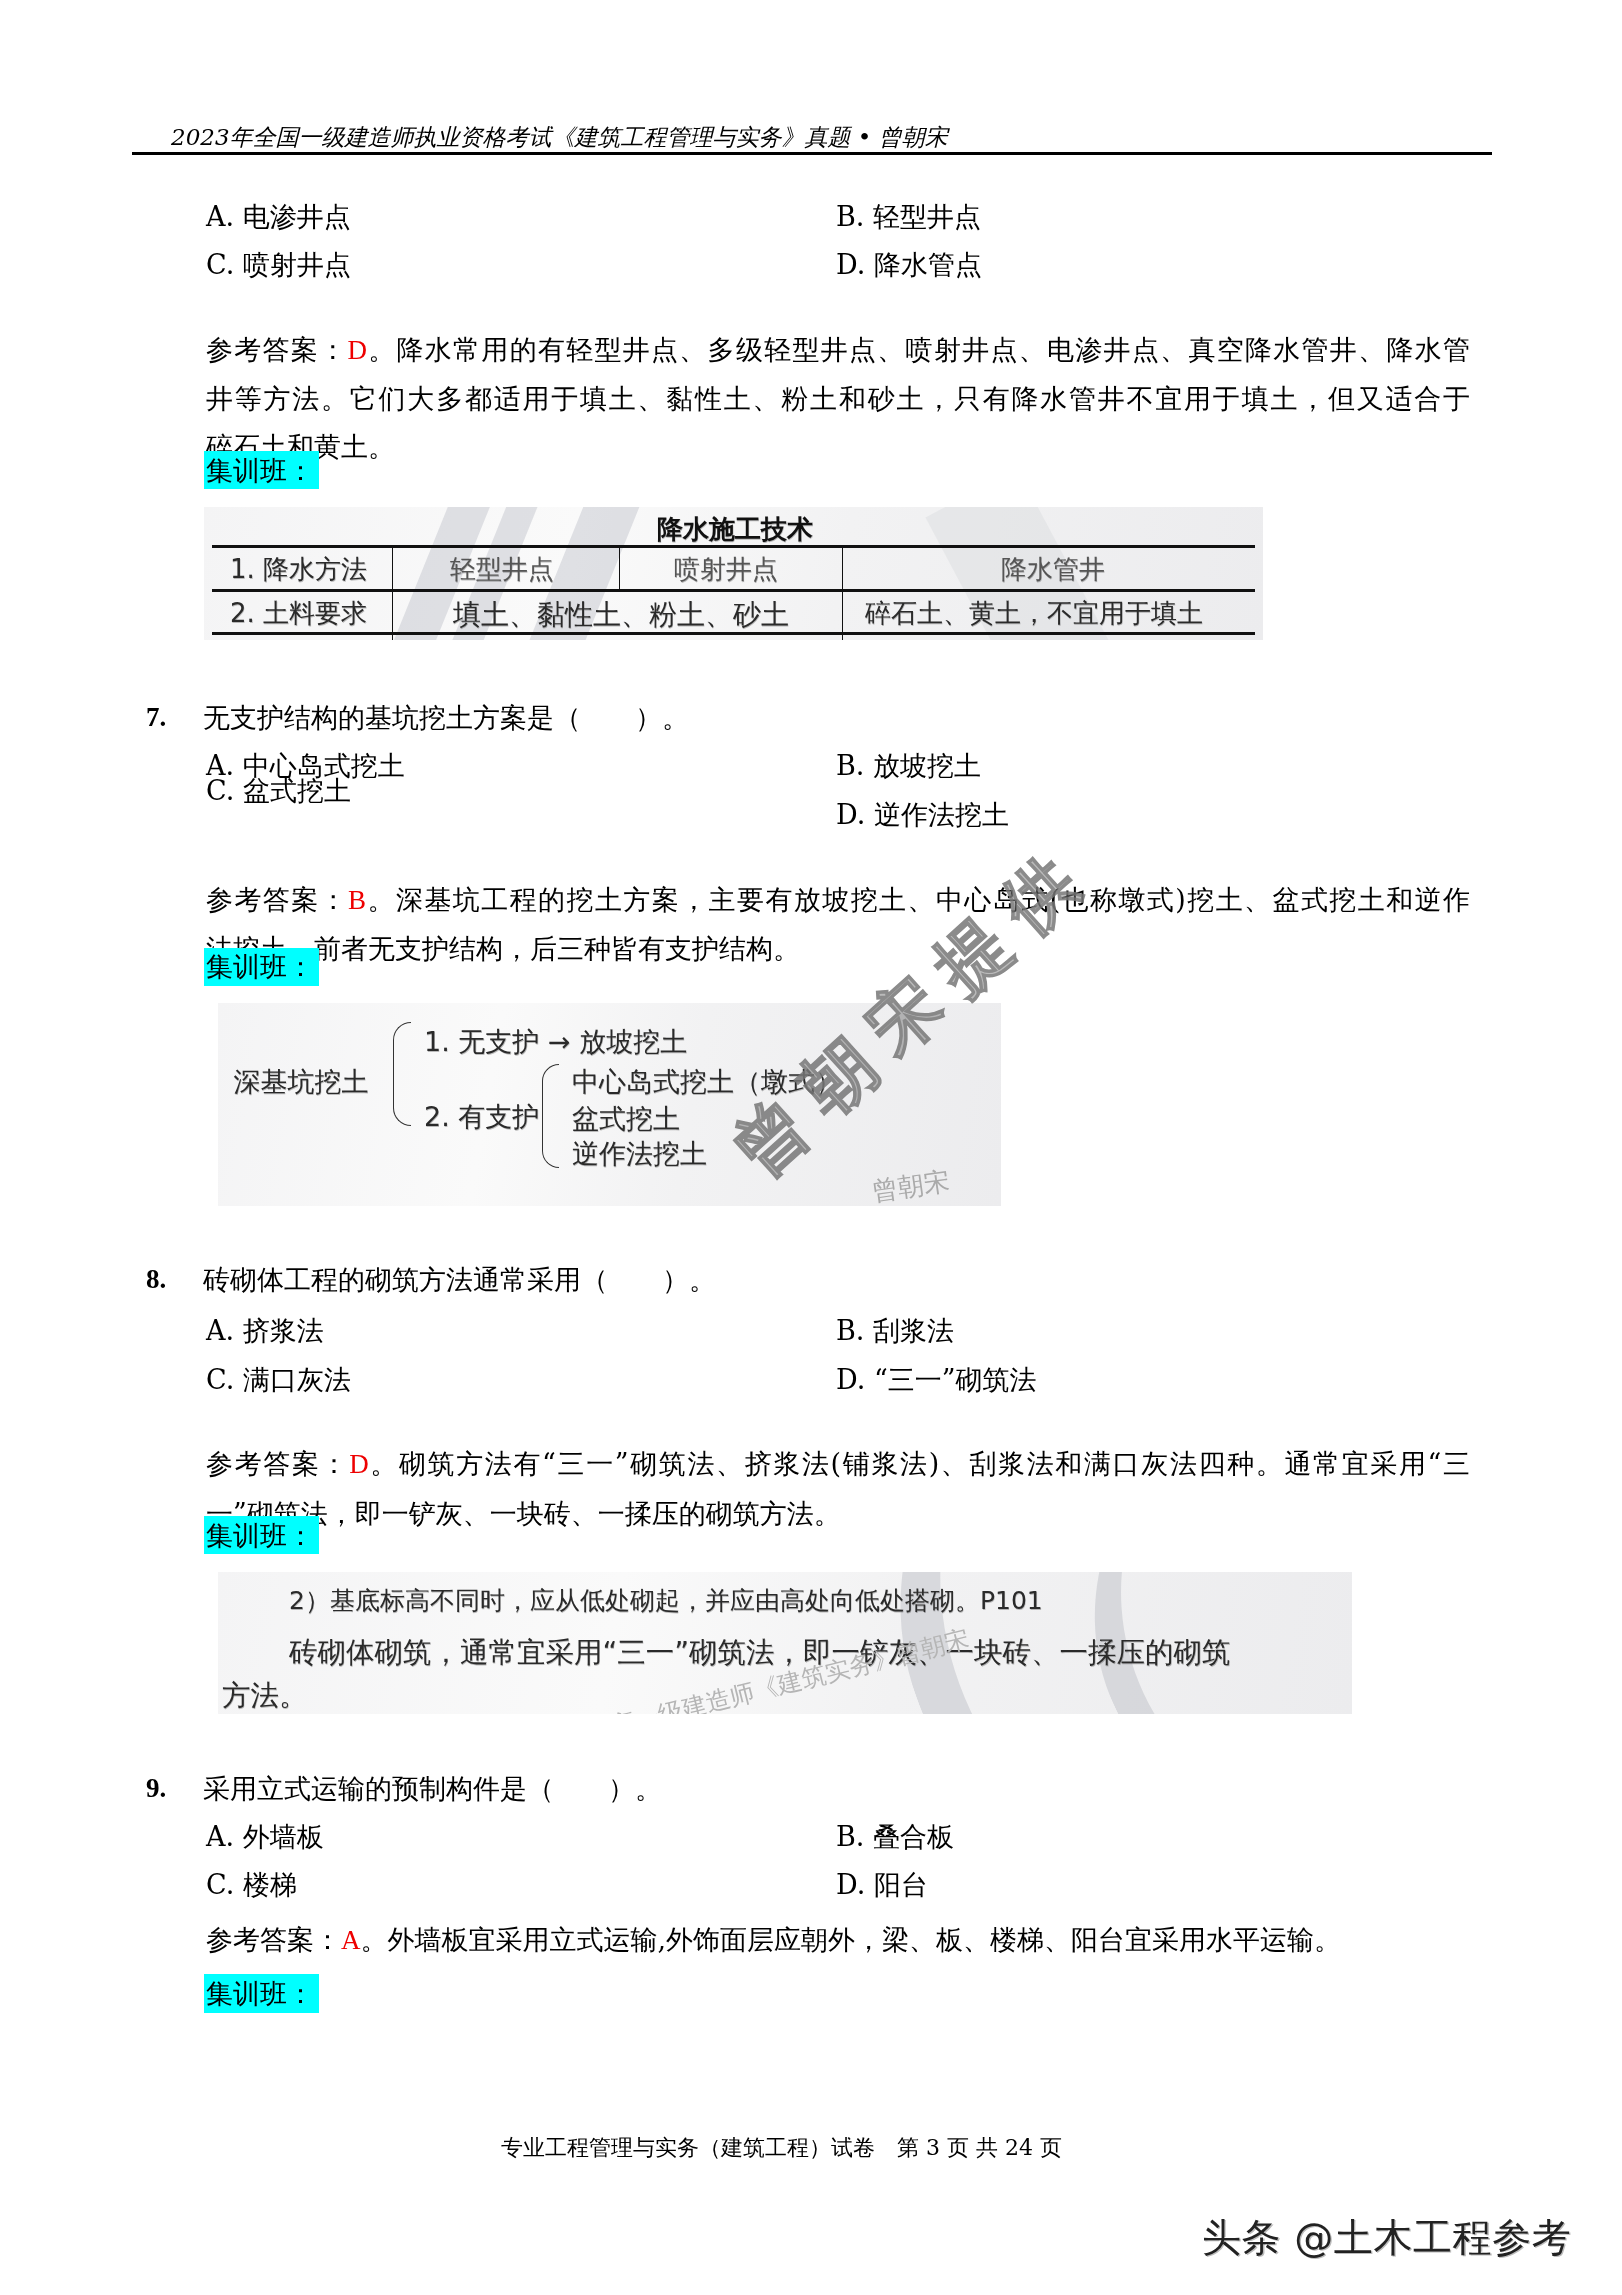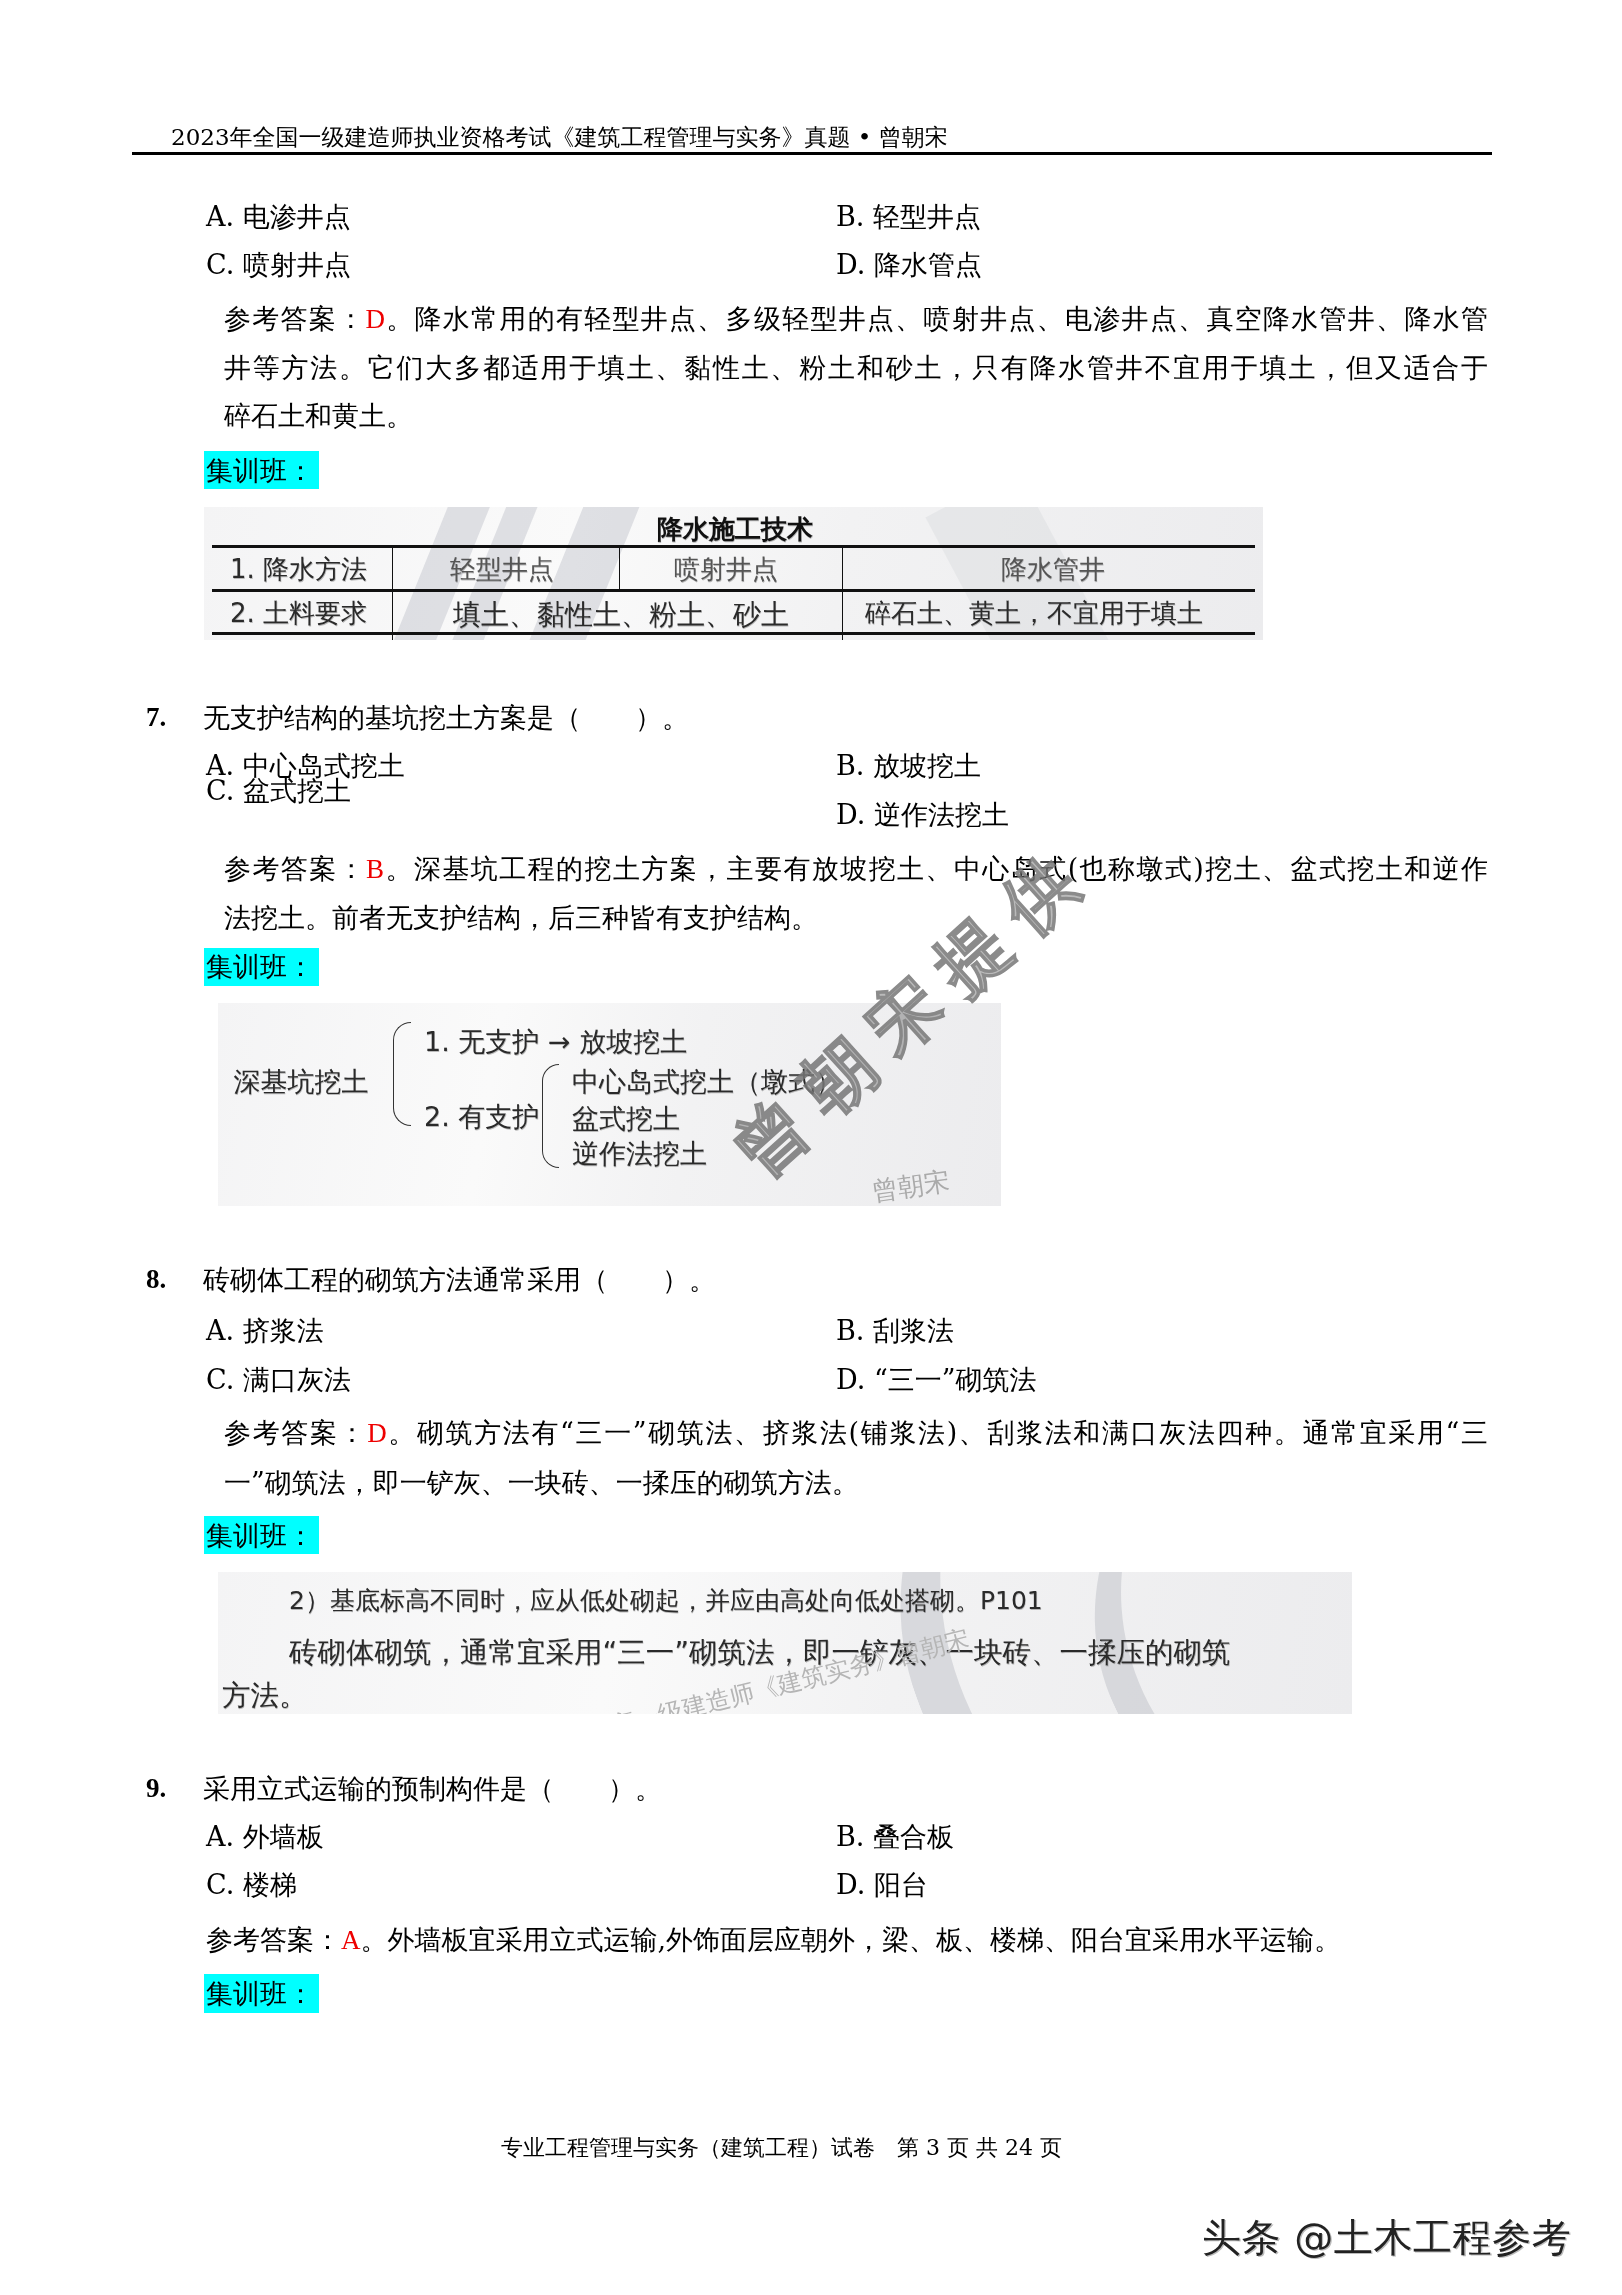--- a/index.html
+++ b/index.html
@@ -1,23 +1,23 @@
 <!DOCTYPE html>
 <html style="font-size:10.4px"><head>
 <meta charset="utf-8">
 <style>
   html, body { margin: 0; padding: 0; background: #ffffff; }
   body { width: 1623px; height: 2295px; position: relative; overflow: hidden;
          font-family: "DejaVu Serif", "Liberation Serif", serif; color: #000; }
   .abs { position: absolute; white-space: nowrap; }
-  .header { left: 171px; top: 124px; font-size: 23px; line-height: 26px; }
+  .header { left: 171px; top: 124px; font-size: 23px; line-height: 26px; font-style: italic; }
   .rule { left: 132px; width: 1360px; top: 152px; height: 2.6px; background: #000; }
   .t { font-size: 27px; line-height: 31px; }
   .qnum { font-family: "Liberation Serif", serif; font-weight: bold; font-size: 27px; line-height: 31px; }
-  .ans-line { left: 224px; width: 1264px; font-size: 27px; line-height: 31px; text-align: justify; text-align-last: justify; }
+  .ans-line { left: 206px; width: 1264px; font-size: 27px; line-height: 31px; text-align: justify; text-align-last: justify; margin-top: 31px; }
   .ans-line.last { text-align-last: left; }
   .red { color: #ee0000; font-family: "Liberation Serif", serif; }
   .img-box { position: absolute; overflow: hidden;
              background: linear-gradient(100deg, #f4f4f5 0%, #fafafa 35%, #f2f2f3 60%, #ececee 100%); }
   .stripe { position: absolute; background: #c9cbd1; opacity: 0.55; transform-origin: center; }
   .arc { position: absolute; border-radius: 50%; border-style: solid; border-color: #c4c6cc; opacity: 0.55; }
   .imgtext { position: absolute; white-space: nowrap; font-family: "DejaVu Sans", "Liberation Sans", sans-serif; color: #2a2a2a; text-shadow: 0.6px 0.6px 0.6px rgba(0,0,0,0.25); }
   .tbl-line { position: absolute; background: #111; }
   .footer { left: 481px; top: 2135px; font-size: 22px; line-height: 26px; margin-left: 20px; }
   .wm-corner { left: 1202px; top: 2215px; font-family: "DejaVu Sans", sans-serif; font-size: 39px; line-height: 45px;

